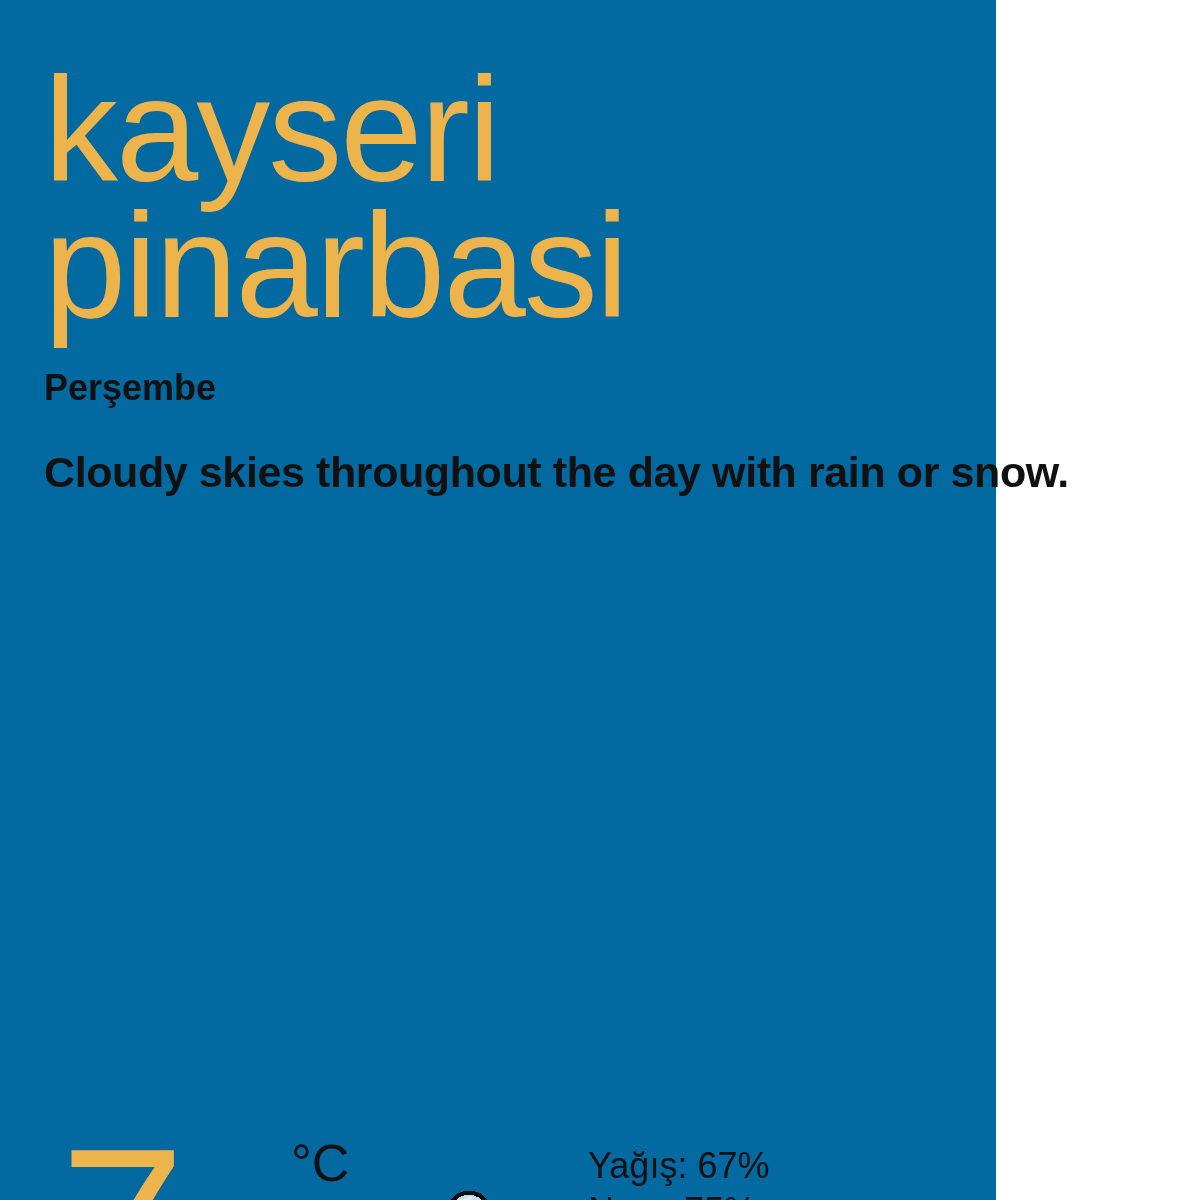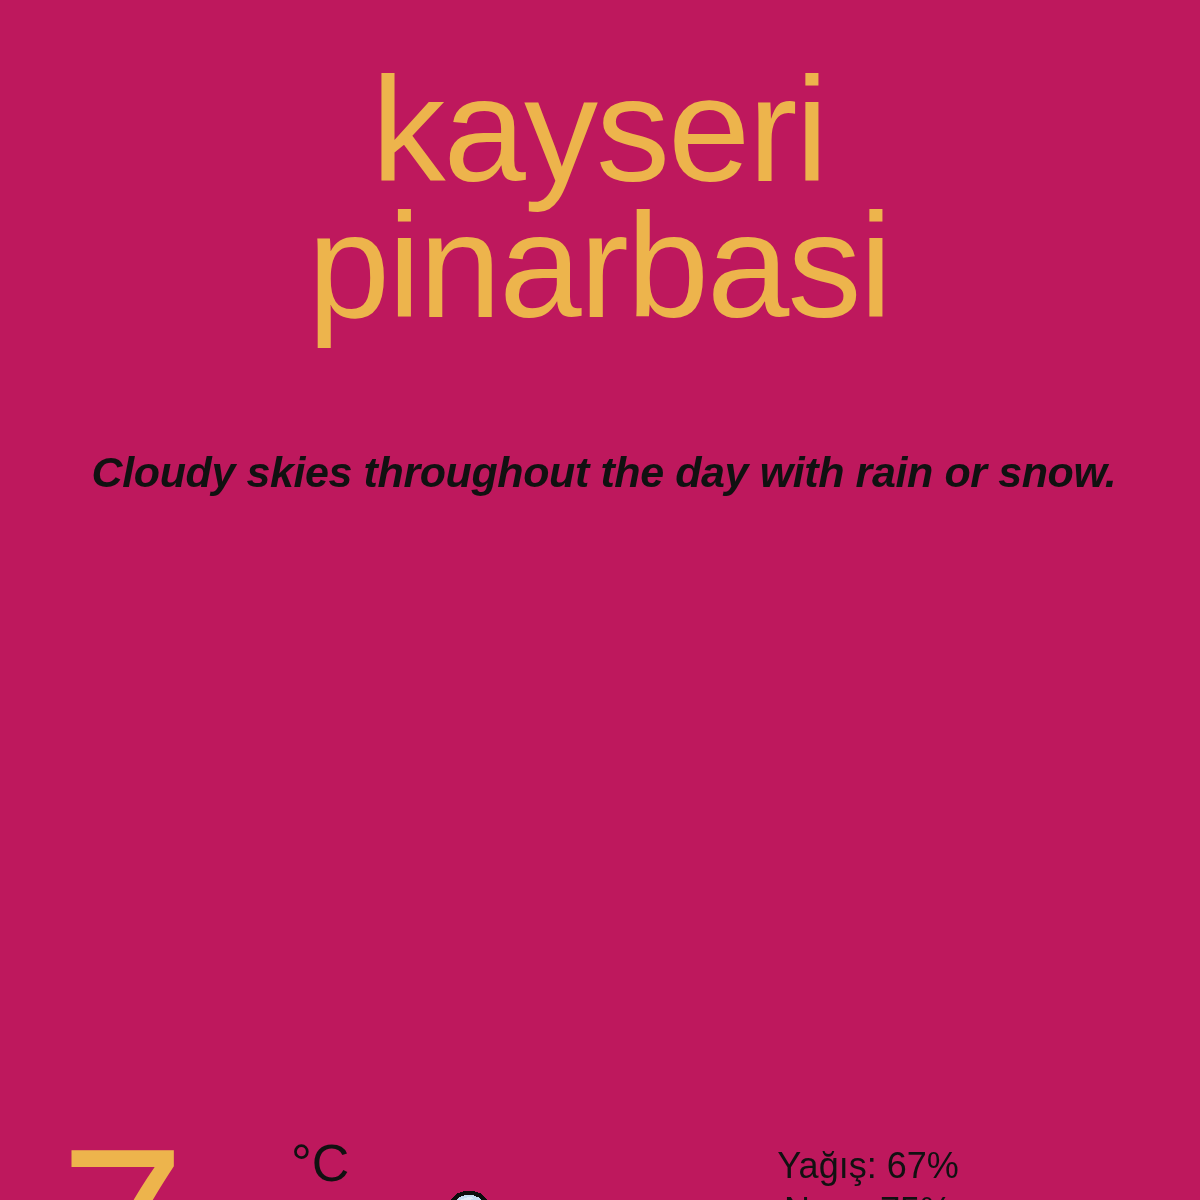--- a/index.html
+++ b/index.html
@@ -13,24 +13,23 @@
   body {
     font-family: "Liberation Sans", sans-serif;
     position: relative;
     overflow: hidden;
   }
 
   #weather-card {
     position: absolute;
     left: 0;
     top: 0;
-    width: 1200px;
+    width: 996px;
     height: 1200px;
-    background: #be185d;
-    text-align: center;
+    background: #0369a1;
   }
 
   
   .location-title {
     position: absolute;
     left: 44px;
     top: 62px;
     width: 1110px;
     color: #edb44c;
     font-size: 148px;
@@ -55,21 +54,20 @@
   .description {
     position: absolute;
     left: 44px;
     top: 450px;
     width: 1120px;
     color: #111111;
     font-size: 43px;
     font-weight: 700;
     line-height: 1.05;
     letter-spacing: -0.4px;
-    font-style: italic;
   }
 
   
   .conditions-row {
     position: absolute;
     left: 0;
     top: 560px;
     width: 1200px;
     height: 240px;
   }
@@ -126,20 +124,21 @@
   }
 </style>
 </head>
 <body>
 
 <div id="weather-card">
 
   <div class="location-title">kayseri
 pinarbasi</div>
 
+  <div class="day-name">Perşembe</div>
 
   <div class="description">Cloudy skies throughout the day with rain or snow.</div>
 
   <div class="conditions-row">
 
     <div class="temp-value">7</div>
 
     <div class="temp-unit">°C</div>
 
     <div class="weather-icon">

